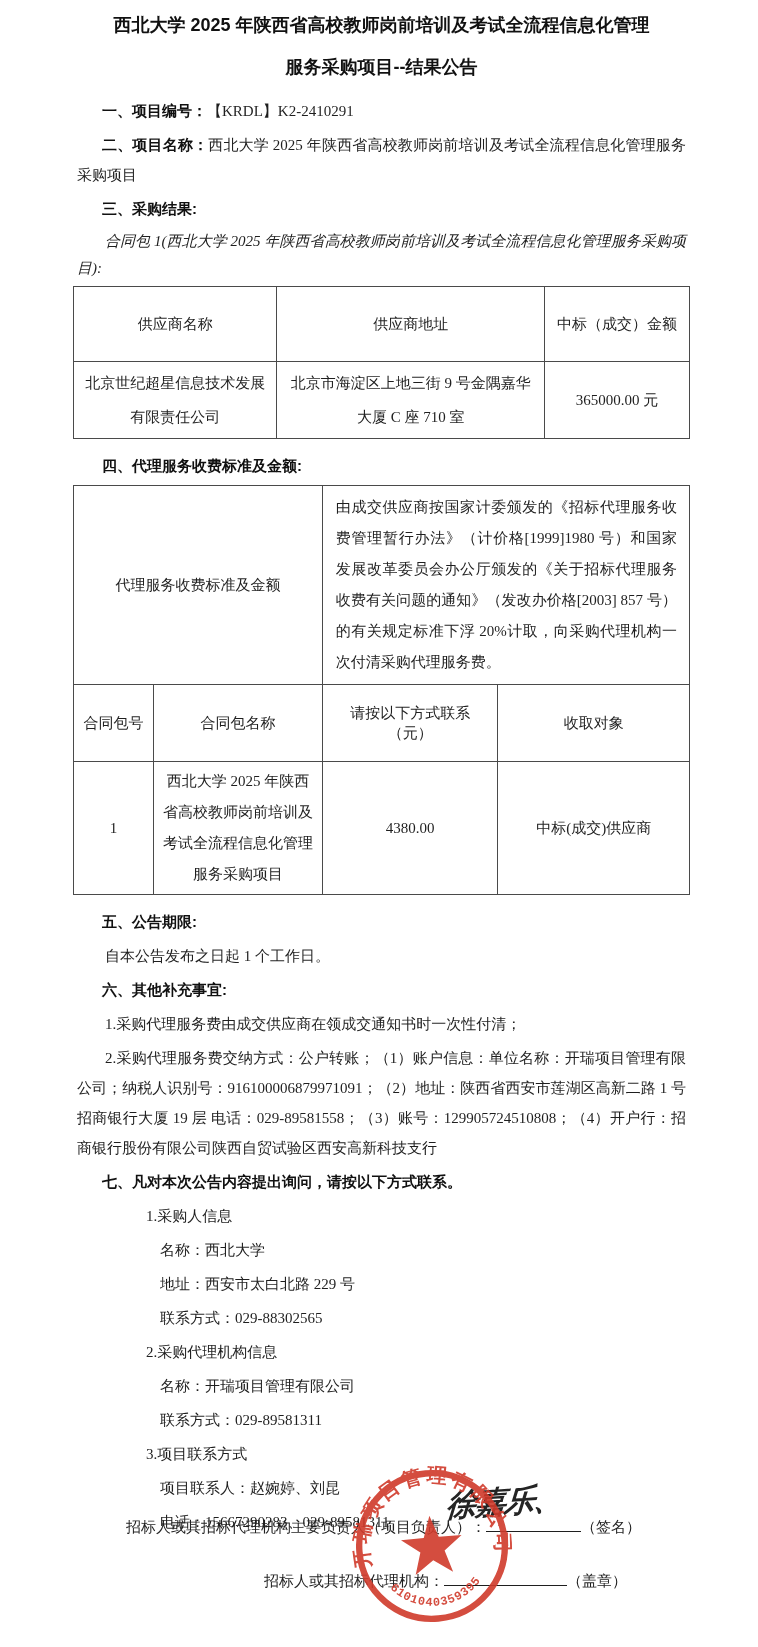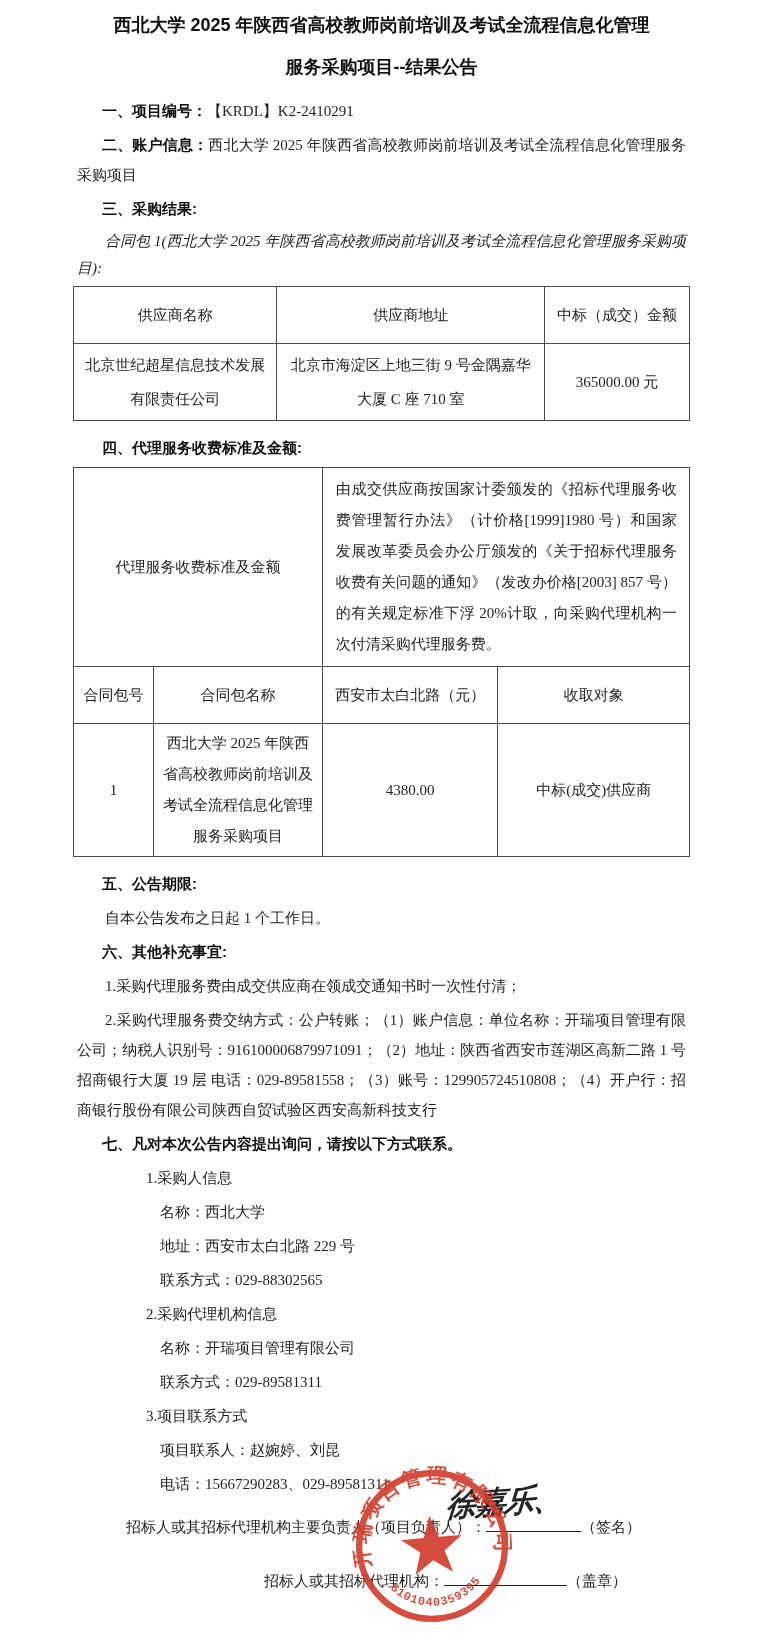--- a/index.html
+++ b/index.html
@@ -34,21 +34,21 @@
   .indent2{text-indent:28px;}
   .just{text-align:justify;}
   .s1{margin-top:16px;}
   .s2{margin-top:4px;}
   .s3h{margin-top:4px;}
   .intro{line-height:27px;font-style:italic;}
   table{width:100%;border-collapse:collapse;table-layout:fixed;}
   td{
     border:1px solid var(--border);
     text-align:center;vertical-align:middle;
-    padding:9px 6px;
+    padding:18px 6px;
     word-break:break-all;
   }
   .t1{margin-top:0;}
   .t1 .hrow td{height:38px;line-height:20px;}
   .t1 .drow td{line-height:34px;padding:4px 6px;}
   .t2{margin-top:0;}
   .t2 .fee-label{line-height:31px;}
   .t2 .fee-text{
     text-align:justify;line-height:31px;padding:6px 12px 6px 13px;
   }
@@ -85,21 +85,21 @@
 <body>
 
 <div class="page">
   <div class="doc">
 
     <div class="title">西北大学 2025 年陕西省高校教师岗前培训及考试全流程信息化管理</div>
     <div class="title second">服务采购项目--结果公告</div>
 
     <p class="indent s1"><span class="hd">一、项目编号：</span><span>【KRDL】K2-2410291</span></p>
 
-    <p class="indent just s2"><span class="hd">二、账户信息：</span><span>西北大学 2025 年陕西省高校教师岗前培训及考试全流程信息化管理服务采购项目</span></p>
+    <p class="indent just s2"><span class="hd">二、项目名称：</span><span>西北大学 2025 年陕西省高校教师岗前培训及考试全流程信息化管理服务采购项目</span></p>
 
     <p class="indent s3h"><span class="hd">三、采购结果:</span></p>
 
     <p class="indent2 just intro">合同包 1(西北大学 2025 年陕西省高校教师岗前培训及考试全流程信息化管理服务采购项目):</p>
 
     <table class="t1">
       <colgroup>
           <col style="width:33%">
           <col style="width:43.5%">
           <col style="width:23.5%">
@@ -128,21 +128,21 @@
           <col style="width:31.1%">
         </colgroup>
       <tbody>
         <tr>
           <td class="fee-label" colspan="2">代理服务收费标准及金额</td>
           <td class="fee-text" colspan="2">由成交供应商按国家计委颁发的《招标代理服务收费管理暂行办法》（计价格[1999]1980 号）和国家发展改革委员会办公厅颁发的《关于招标代理服务收费有关问题的通知》（发改办价格[2003] 857 号）的有关规定标准下浮 20%计取，向采购代理机构一次付清采购代理服务费。</td>
         </tr>
         <tr class="hrow">
           <td>合同包号</td>
           <td>合同包名称</td>
-          <td>西安市太白北路（元）</td>
+          <td>请按以下方式联系（元）</td>
           <td>收取对象</td>
         </tr>
         <tr class="drow">
           <td>1</td>
           <td>西北大学 2025 年陕西省高校教师岗前培训及考试全流程信息化管理服务采购项目</td>
           <td>4380.00</td>
           <td>中标(成交)供应商</td>
         </tr>
       </tbody>
     </table>

